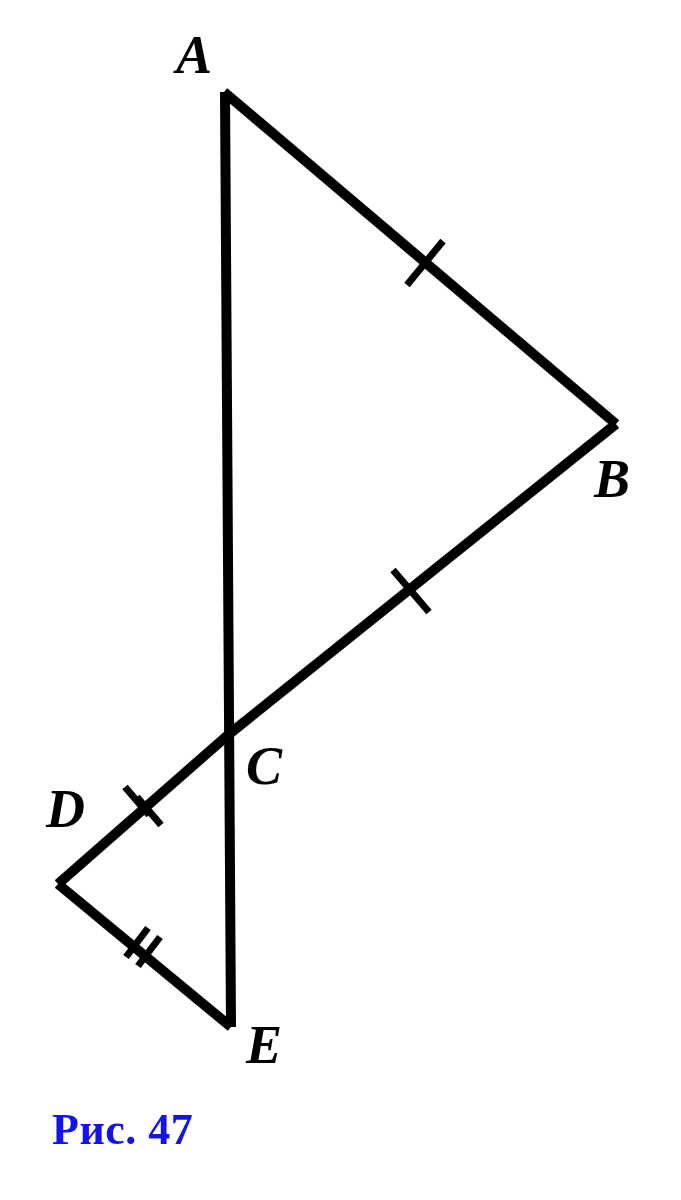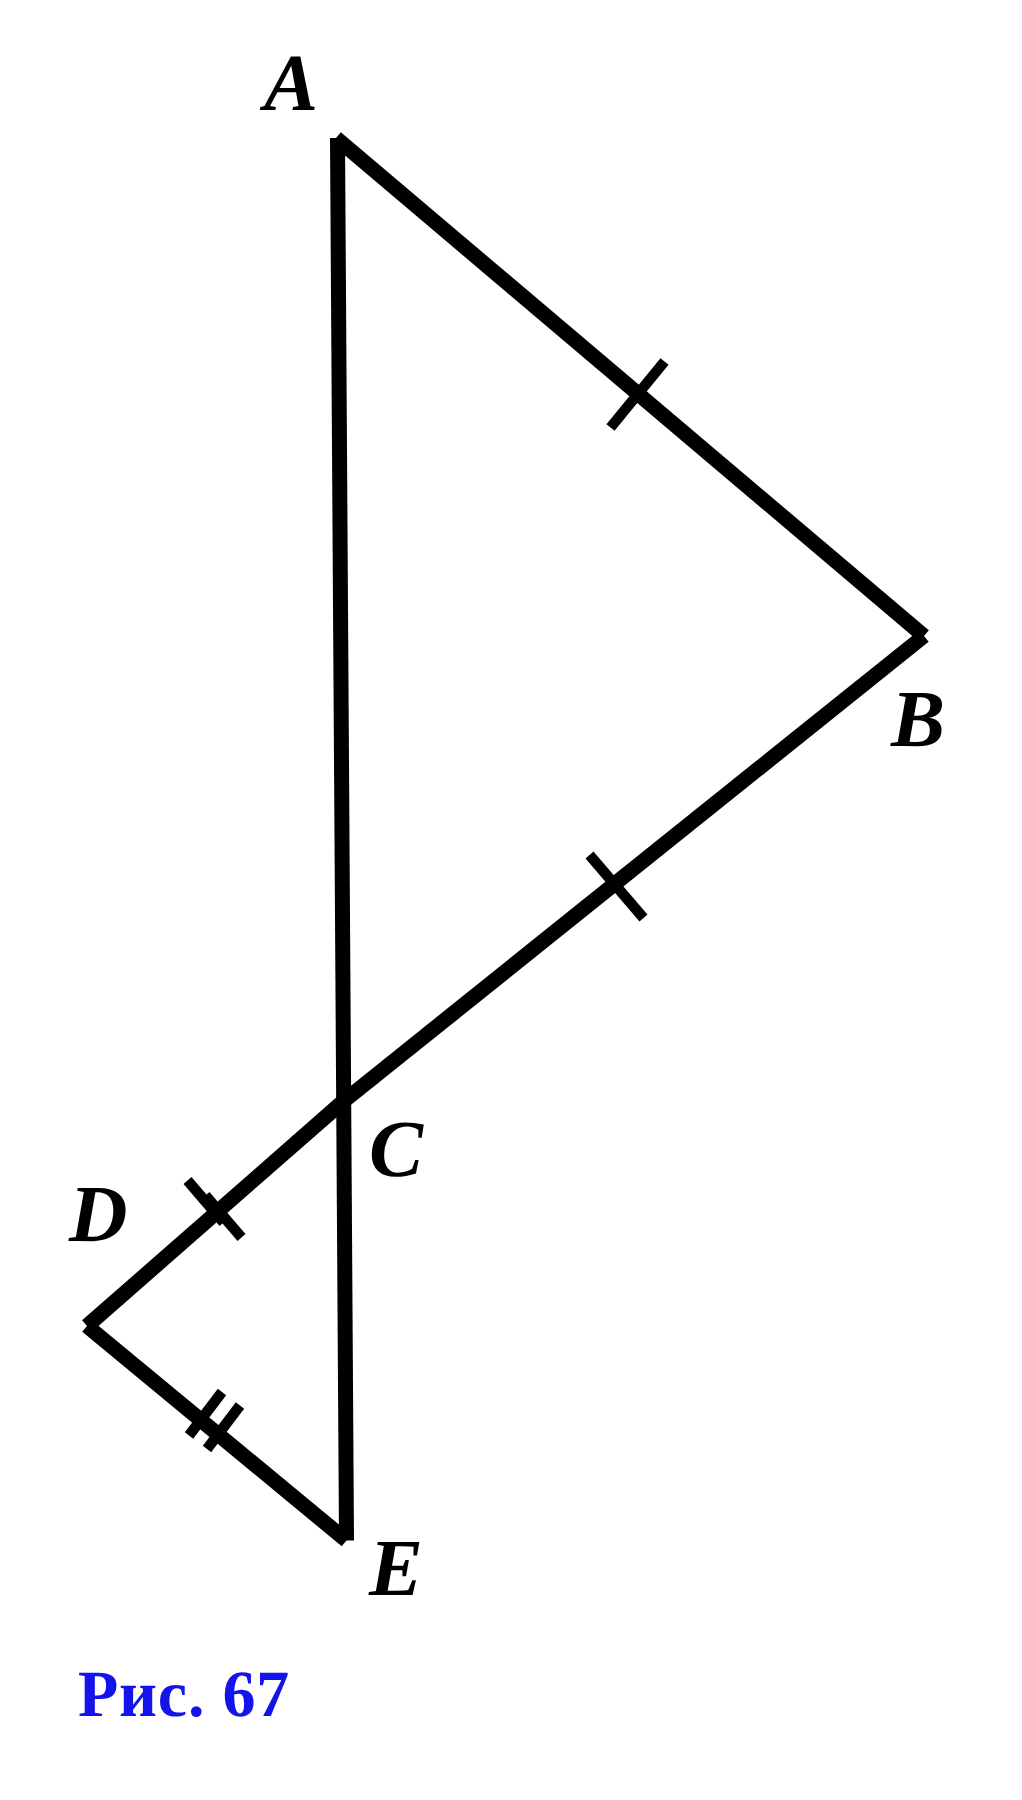--- a/index.html
+++ b/index.html
@@ -93,15 +93,15 @@
   <span class="vertex-label" style="left:176px; top:28px;">A</span>
 
   <span class="vertex-label" style="left:594px; top:452px;">B</span>
 
   <span class="vertex-label" style="left:246px; top:739px;">C</span>
 
   <span class="vertex-label" style="left:46px; top:782px;">D</span>
 
   <span class="vertex-label" style="left:246px; top:1018px;">E</span>
 
-  <div id="caption">Рис. 67</div>
+  <div id="caption">Рис. 47</div>
 
 </div>
 
 </body></html>

